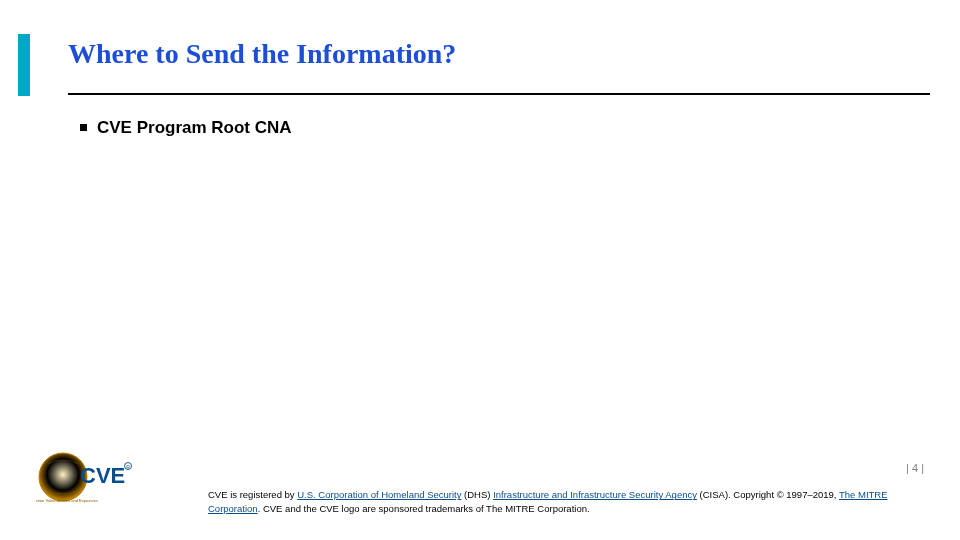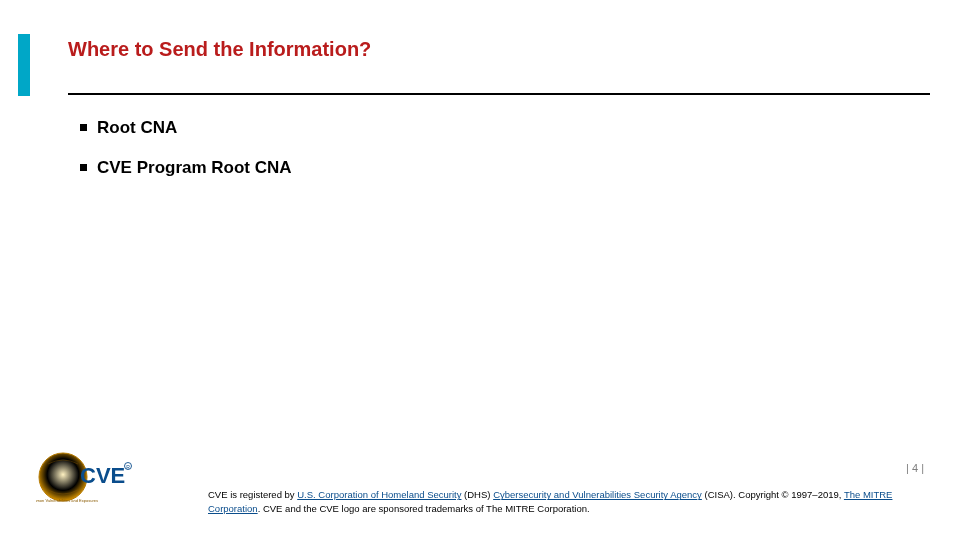--- a/index.html
+++ b/index.html
@@ -16,23 +16,24 @@
       left: 18px;
       top: 34px;
       width: 12px;
       height: 62px;
       background: #00a7c7;
     }
     .title {
       position: absolute;
       left: 68px;
       top: 38px;
-      font-size: 20px;
+      font-size: 28px;
       font-weight: bold;
-      color: #b91c1c;
+      color: #1d4ed8;
+      font-family: Liberation Serif, serif;
     }
     .hr {
       position: absolute;
       left: 68px;
       top: 93px;
       width: 862px;
       height: 2px;
       background: #000;
     }
     .bullets {
@@ -89,24 +90,20 @@
 </head>
 <body>
 
 <div class="accent-bar"></div>
 <div class="title">Where to Send the Information?</div>
 <div class="hr"></div>
 
 <div class="bullets">
   <div class="bullet-item">
     <div class="bullet-marker"></div>
-    <div class="bullet-text">Root CNA</div>
-  </div>
-  <div class="bullet-item">
-    <div class="bullet-marker"></div>
     <div class="bullet-text">CVE Program Root CNA</div>
   </div>
 </div>
 
 <div class="logo">
   <svg viewBox="0 0 98 54" width="98" height="54">
     <defs>
       <radialGradient id="g1" cx="50%" cy="45%" r="55%">
         <stop offset="0%" stop-color="#fff2c2"></stop>
         <stop offset="60%" stop-color="#f5b⁠800"></stop>
@@ -118,14 +115,14 @@
     <text x="44" y="33" font-family="Arial" font-size="22" font-weight="bold" fill="#0a4d8c">CVE</text>
     <circle cx="92" cy="16" r="3.5" fill="none" stroke="#0a4d8c" stroke-width="0.9"></circle>
     <text x="92" y="18.6" font-family="Arial" font-size="5" fill="#0a4d8c" text-anchor="middle">R</text>
     <text x="27" y="52" font-family="Arial" font-size="4" fill="#8a5a00" text-anchor="middle">Common Vulnerabilities and Exposures</text>
   </svg>
 </div>
 
 <div class="page-num">| 4 |</div>
 
 <div class="footer-text">
-  <span>CVE is registered by </span><a href="#">U.S. Corporation of Homeland Security</a><span> (DHS) </span><a href="#">Cybersecurity and Vulnerabilities Security Agency</a><span> (CISA). Copyright © 1997–2019, </span><a href="#">The MITRE Corporation</a><span>. CVE and the CVE logo are sponsored trademarks of The MITRE Corporation.</span>
+  <span>CVE is registered by </span><a href="#">U.S. Corporation of Homeland Security</a><span> (DHS) </span><a href="#">Infrastructure and Infrastructure Security Agency</a><span> (CISA). Copyright © 1997–2019, </span><a href="#">The MITRE Corporation</a><span>. CVE and the CVE logo are sponsored trademarks of The MITRE Corporation.</span>
 </div>
 
 </body></html>

